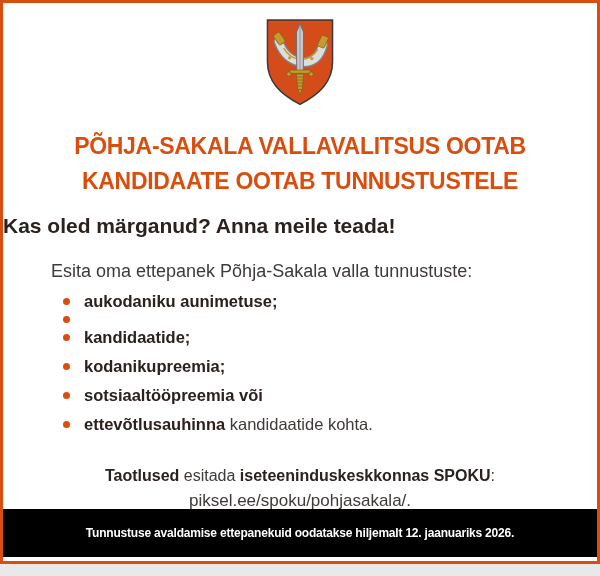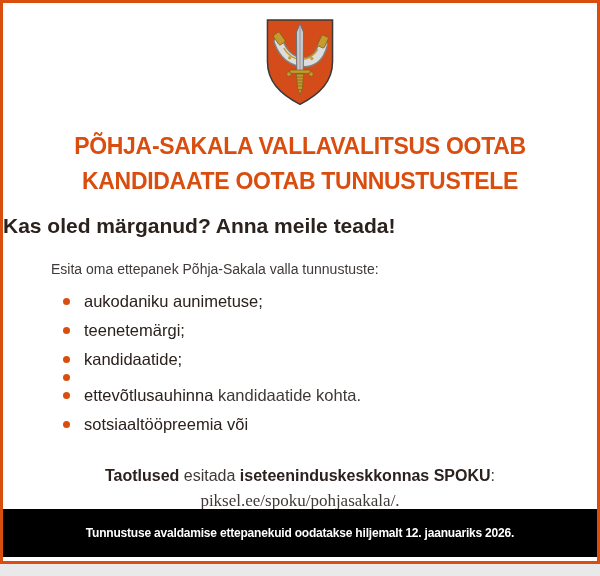--- a/index.html
+++ b/index.html
@@ -44,21 +44,21 @@
     text-align: left;
     font-size: 21px;
     font-weight: bold;
     color: #2b211d;
     margin: 0;
   }
   .intro {
     position: absolute;
     top: 258px;
     left: 48px;
-    font-size: 14px;
+    font-size: 18px;
     color: #3f3a37;
     margin: 0;
   }
   .awards {
     position: absolute;
     top: 284px;
     left: 60px;
     margin: 0;
     padding: 0;
     list-style: none;
@@ -70,21 +70,21 @@
     align-items: center;
   }
   .dot {
     width: 7px;
     height: 7px;
     border-radius: 50%;
     background: #d94e0f;
     margin-right: 14px;
     flex: 0 0 auto;
   }
-  .awards .b { font-weight: normal; color: #2b211d; white-space: pre; }
+  .awards .b { font-weight: bold; color: #2b211d; white-space: pre; }
   .awards .r { font-weight: normal; color: #3f3a37; white-space: pre; }
   .cta {
     position: absolute;
     top: 461px;
     left: 0;
     width: 100%;
     text-align: center;
     font-size: 16px;
     color: #2b211d;
     margin: 0;
@@ -95,21 +95,20 @@
   .url {
     position: absolute;
     top: 486px;
     left: 0;
     width: 100%;
     text-align: center;
     font-size: 17px;
     color: #3f3a37;
     margin: 0;
     line-height: 24px;
-    font-family: Liberation Serif, serif;
   }
   .banner {
     position: absolute;
     left: 0;
     bottom: 4px;
     width: 100%;
     height: 48px;
     background: #000000;
     color: #ffffff;
     font-weight: bold;
@@ -169,41 +168,41 @@
   <p class="intro">Esita oma ettepanek Põhja-Sakala valla tunnustuste:</p>
 
   <ul class="awards">
     <li>
       <span class="dot"></span>
       <span class="b">aukodaniku aunimetuse;</span>
       <span class="r"></span>
     </li>
     <li>
       <span class="dot"></span>
-      <span class="b">teenetemärgi;</span>
       <span class="r"></span>
     </li>
     <li>
       <span class="dot"></span>
       <span class="b">kandidaatide;</span>
       <span class="r"></span>
     </li>
     <li>
       <span class="dot"></span>
+      <span class="b">kodanikupreemia;</span>
+      <span class="r"></span>
+    </li>
+    <li>
+      <span class="dot"></span>
+      <span class="b">sotsiaaltööpreemia või</span>
       <span class="r"></span>
     </li>
     <li>
       <span class="dot"></span>
       <span class="b">ettevõtlusauhinna</span>
       <span class="r"> kandidaatide kohta.</span>
-    </li>
-    <li>
-      <span class="dot"></span>
-      <span class="b">sotsiaaltööpreemia või</span>
-      <span class="r"></span>
     </li>
   </ul>
 
   <p class="cta">
     <b>Taotlused</b><span> esitada </span><b>iseteeninduskeskkonnas SPOKU</b><span>:</span>
   </p>
 
   <p class="url">piksel.ee/spoku/pohjasakala/.</p>
 
   <div class="banner">Tunnustuse avaldamise ettepanekuid oodatakse hiljemalt 12. jaanuariks 2026.</div>

